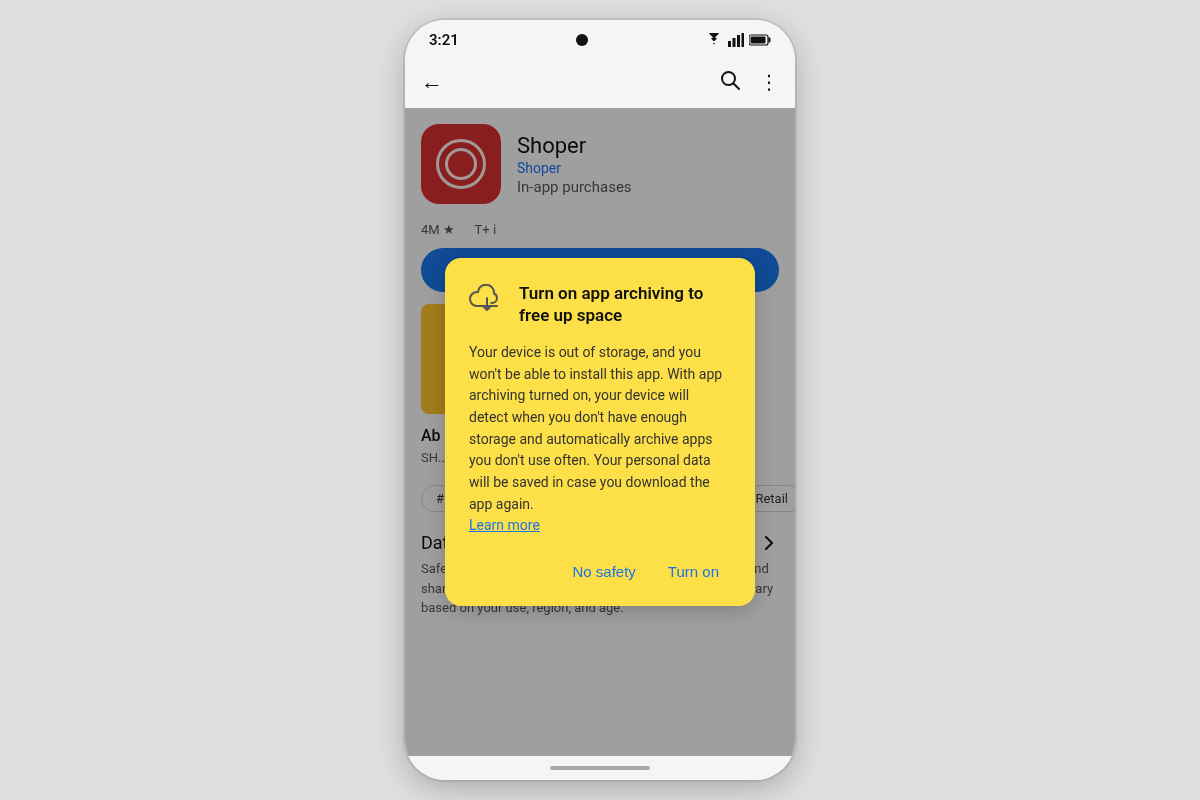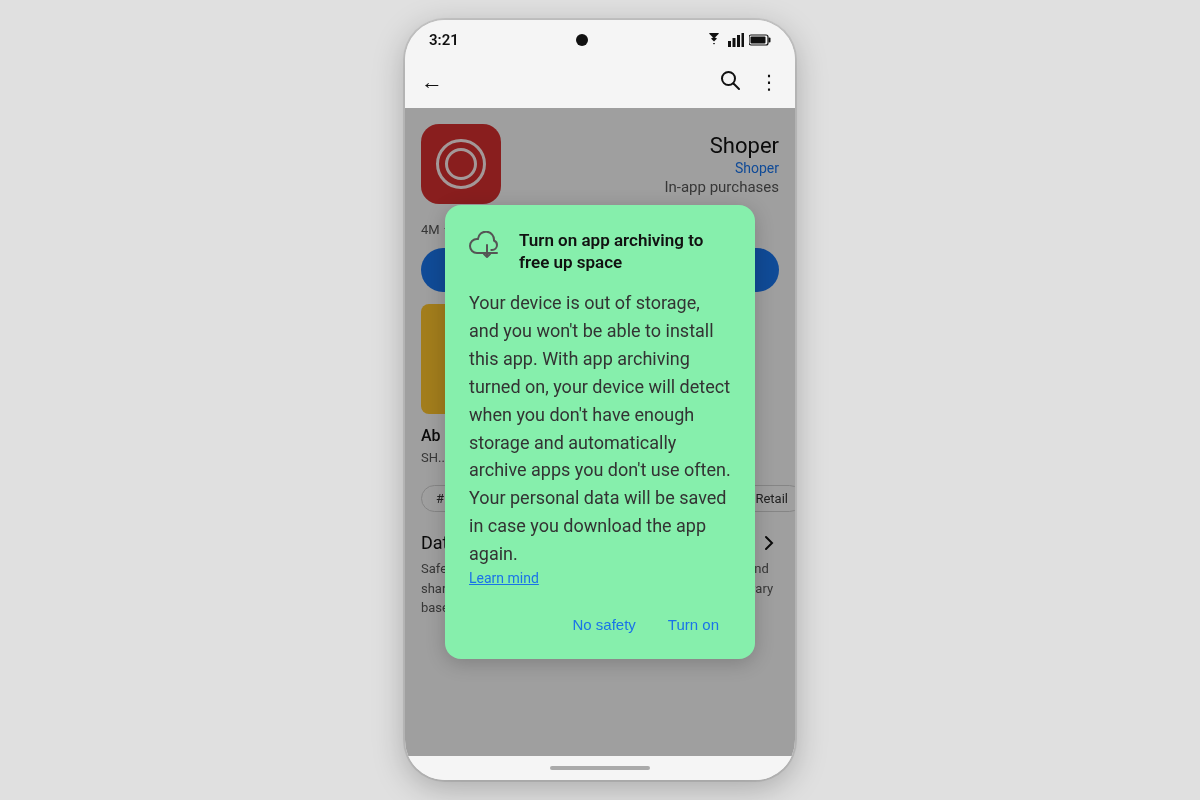--- a/index.html
+++ b/index.html
@@ -125,21 +125,21 @@
       align-items: center;
       justify-content: center;
       position: relative;
     }
     .app-icon-ring {
       width: 32px;
       height: 32px;
       border: 3px solid rgba(255,255,255,0.9);
       border-radius: 50%;
     }
-    .app-info { flex: 1; text-align: right; }
+    .app-info { flex: 1; }
     .app-name { font-size: 22px; font-weight: 400; color: #111; }
     .app-developer { font-size: 14px; color: #1a73e8; margin-top: 2px; }
     .app-iap { font-size: 15px; color: #555; margin-top: 2px; }
 
     
     .rating-row {
       display: flex;
       align-items: center;
       padding: 4px 16px 10px 16px;
       gap: 20px;
@@ -245,21 +245,21 @@
       position: absolute;
       top: 0; left: 0; right: 0; bottom: 0;
       background: rgba(0,0,0,0.35);
       display: flex;
       align-items: center;
       justify-content: center;
       z-index: 10;
     }
 
     .modal {
-      background: #86efac;
+      background: #fde047;
       border-radius: 16px;
       width: 310px;
       padding: 24px 24px 16px 24px;
       box-shadow: 0 4px 20px rgba(0,0,0,0.2);
     }
 
     .modal-header {
       display: flex;
       align-items: flex-start;
       gap: 14px;
@@ -272,21 +272,21 @@
     }
 
     .modal-title {
       font-size: 17px;
       font-weight: 600;
       color: #111;
       line-height: 1.3;
     }
 
     .modal-body {
-      font-size: 18px;
+      font-size: 14px;
       color: #333;
       line-height: 1.55;
     }
 
     .modal-footer-text {
       font-size: 14px;
       color: #333;
       line-height: 1.55;
       margin-bottom: 4px;
     }
@@ -456,21 +456,21 @@
 
           <svg class="cloud-icon" width="36" height="28" viewBox="0 0 36 28" fill="none">
             <path d="M28 22H8a7 7 0 0 1 0-14c.3 0 .6 0 .9.02A8 8 0 0 1 25 9.5a5 5 0 0 1 3 4.5 5 5 0 0 1-5 5h-.7" stroke="#555" stroke-width="2" fill="none" stroke-linecap="round"></path>
             <path d="M18 14 L18 26 M15 23 L18 26 L21 23" stroke="#555" stroke-width="2" fill="none" stroke-linecap="round" stroke-linejoin="round"></path>
           </svg>
           <div class="modal-title">Turn on app archiving to free up space</div>
         </div>
 
         <div class="modal-body">Your device is out of storage, and you won't be able to install this app. With app archiving turned on, your device will detect when you don't have enough storage and automatically archive apps you don't use often. Your personal data will be saved in case you download the app again.</div>
 
-        <a class="learn-more">Learn mind</a>
+        <a class="learn-more">Learn more</a>
 
         <div class="modal-actions">
           <button class="btn-no-thanks">No safety</button>
           <button class="btn-turn-on">Turn on</button>
         </div>
       </div>
     </div>
   </div>
 
   <div class="bottom-bar">

